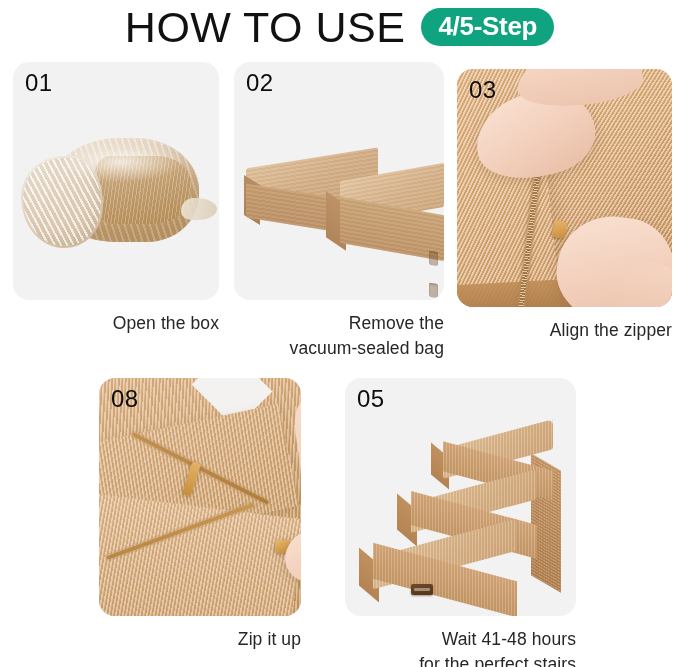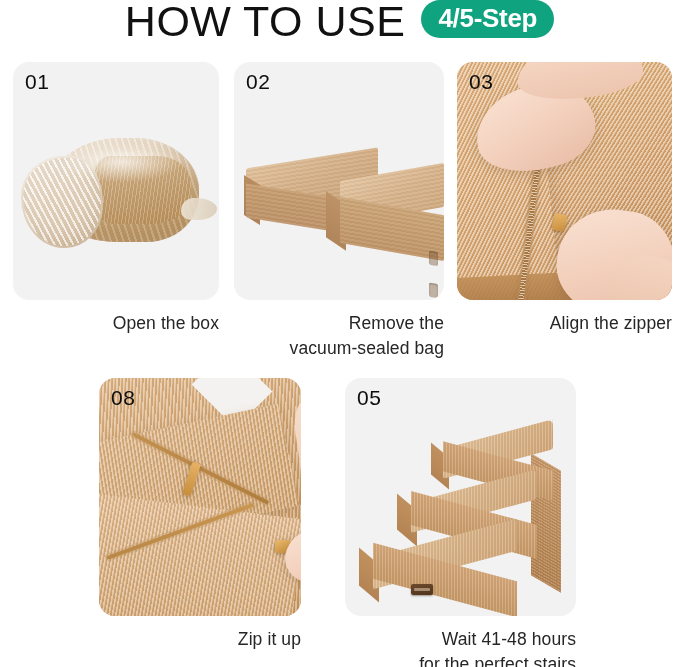--- a/index.html
+++ b/index.html
@@ -13,21 +13,21 @@
     position: relative;
   }
 
   
   .header {
     position: absolute;
     top: 0; left: 0;
     width: 679px;
     height: 54px;
     display: flex;
-    align-items: flex-start;
+    align-items: center;
     justify-content: center;
     gap: 16px;
   }
   .title {
     font-size: 43px;
     font-weight: 500;
     letter-spacing: 0.5px;
     color: #111111;
     line-height: 1;
     white-space: nowrap;
@@ -57,21 +57,21 @@
     overflow: hidden;
     background: #f2f2f2;
     width: 100%;
     height: 238px;
   }
 
   .step-num {
     position: absolute;
     top: 8px;
     left: 12px;
-    font-size: 21px;
+    font-size: 24px;
     font-weight: 500;
     letter-spacing: 0.5px;
     color: #0d0d0d;
     z-index: 6;
     line-height: 1.1;
   }
 
   .caption {
     margin-top: 11px;
     text-align: right;
@@ -419,21 +419,21 @@
         </div>
       </div>
       <div class="step-num">02</div>
     </div>
     <div class="caption">
       <div>Remove the</div>
       <div>vacuum-sealed bag</div>
     </div>
   </div>
 
-  <div class="cell" style="left:457px; width:215px;">
+  <div class="cell" style="left:457px; width:215px;margin-top:7px;">
     <div class="card">
       <div class="art">
         <div class="c3">
           <div class="c3-cord"></div>
           <div class="c3-left-panel">
               <div class="c3-cord"></div>
             </div>
           <div class="c3-edge-bot"></div>
           <div class="c3-zip"></div>
           <div class="c3-pull"></div>

